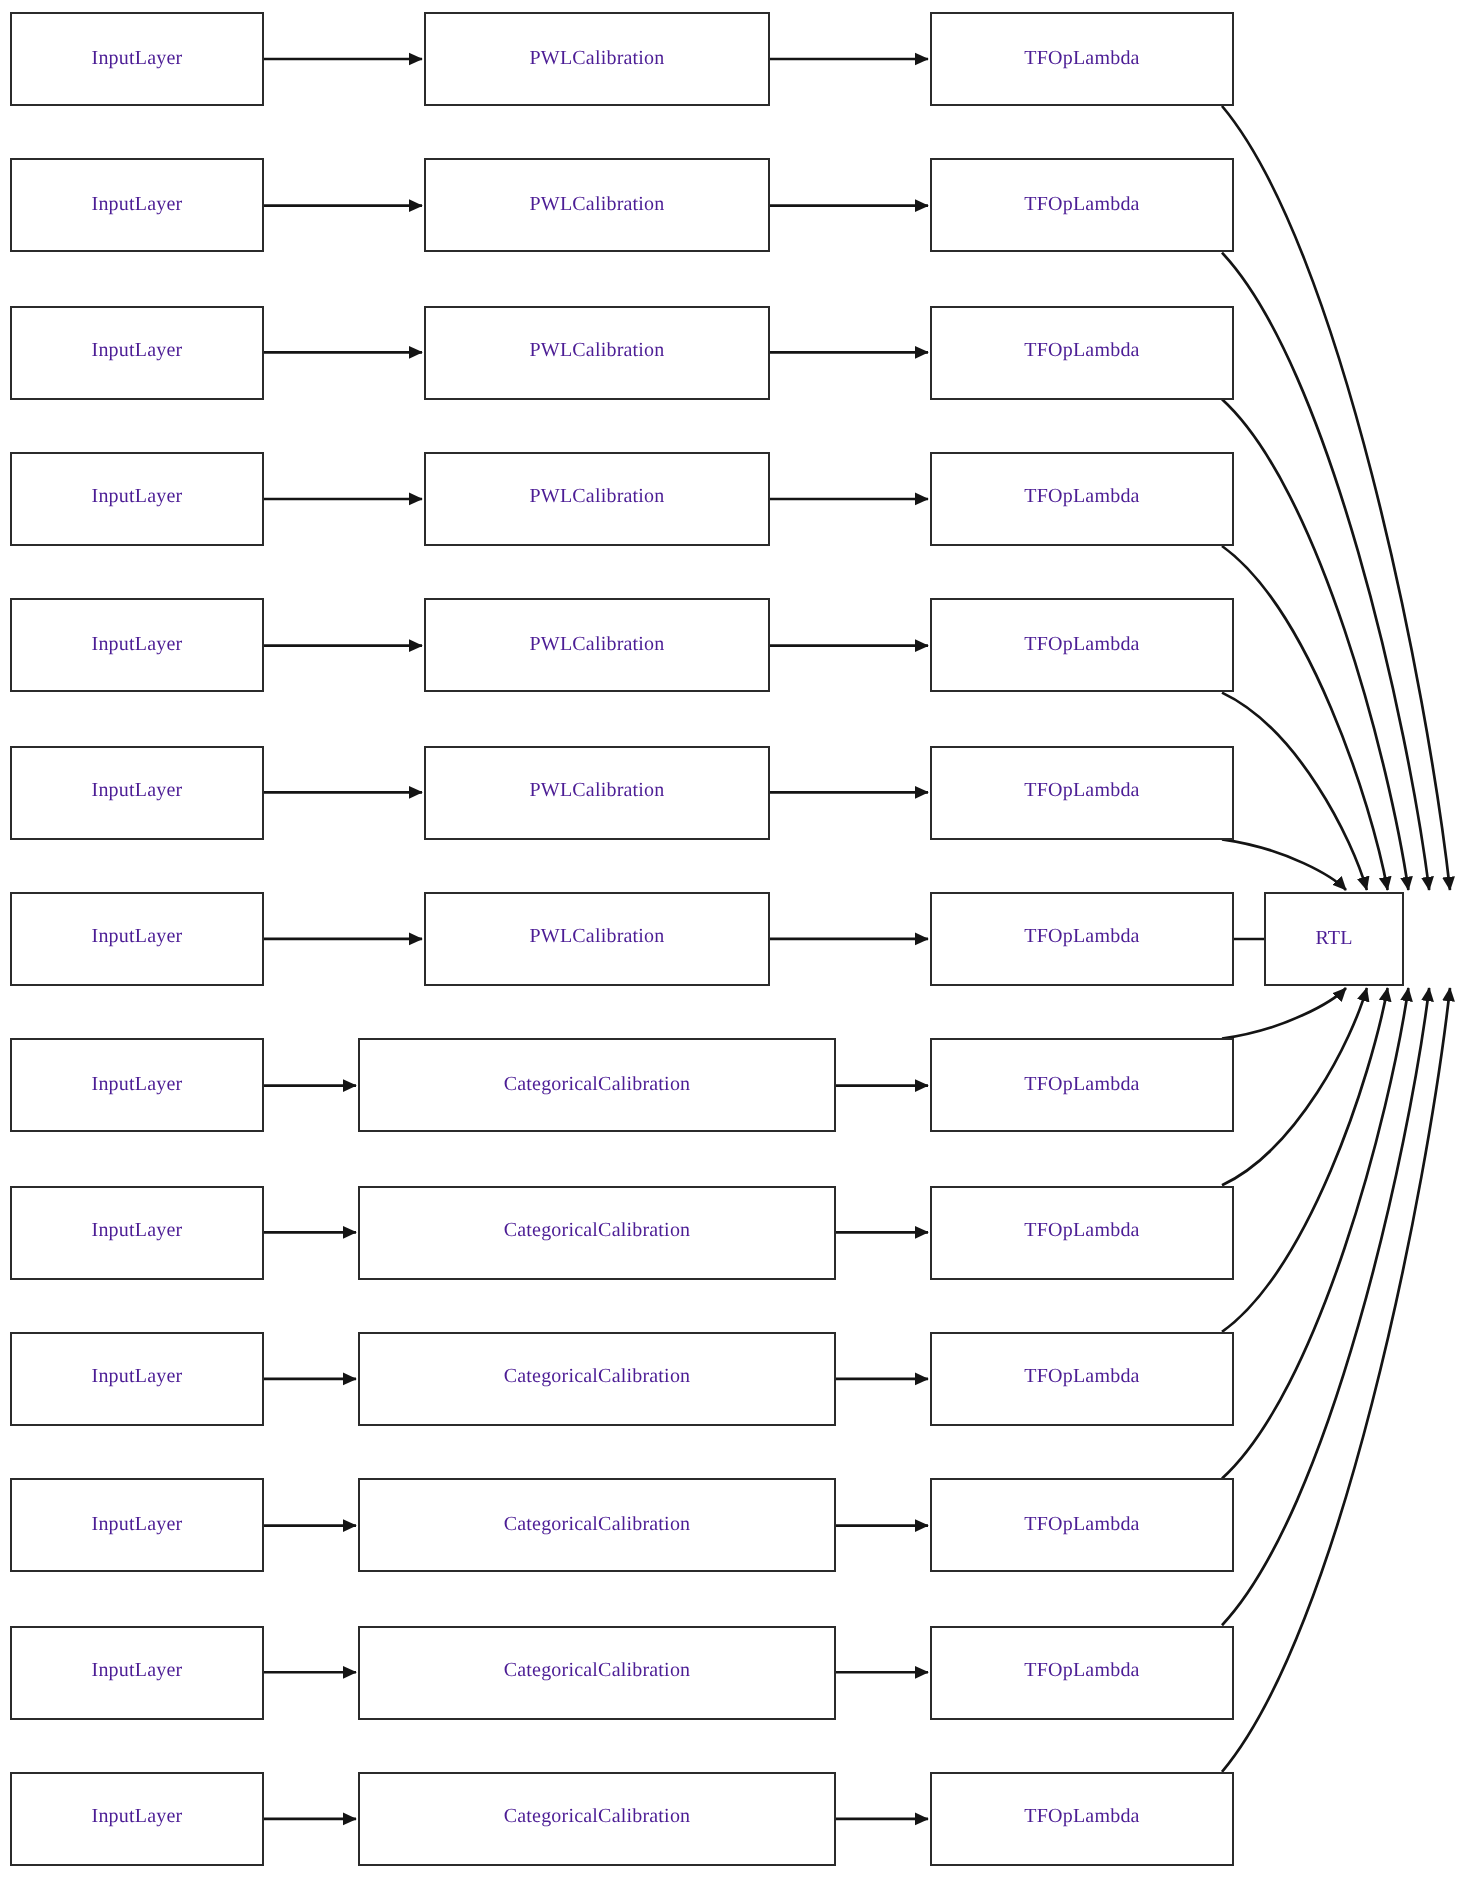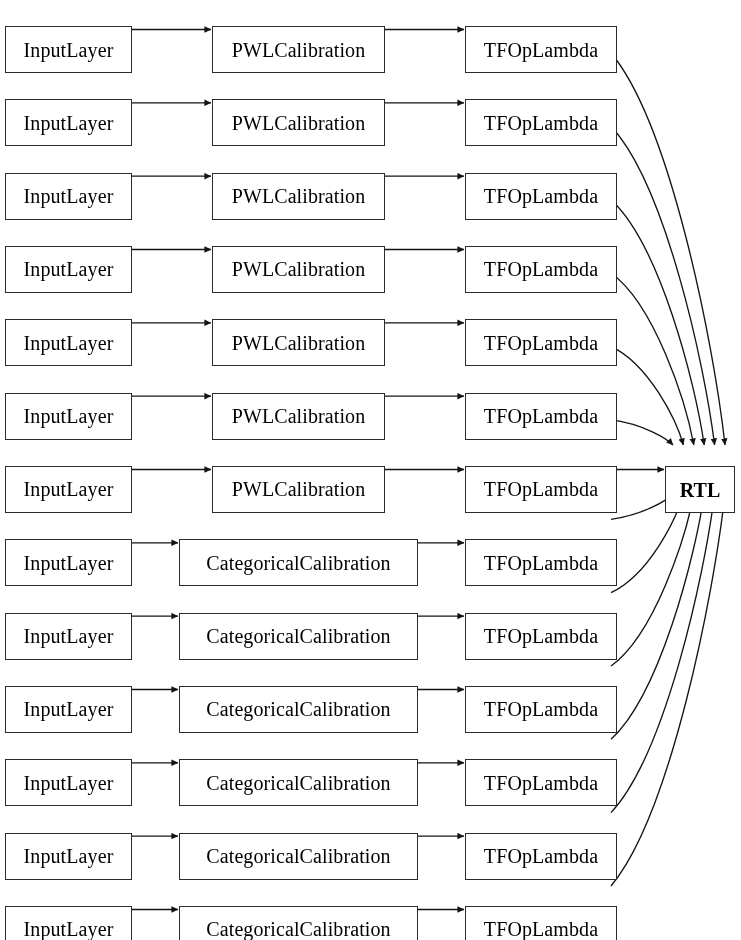--- a/index.html
+++ b/index.html
@@ -36,27 +36,26 @@
     height: 940px;
   }
   .node {
     position: absolute;
     box-sizing: border-box;
     border: 1.3px solid #2b2b2b;
     background: #ffffff;
     display: flex;
     align-items: center;
     justify-content: center;
-    color: #000000;
+    color: #4c1d95;
     font-family: "Liberation Serif", serif;
-    font-size: 20px;
+    font-size: 10px;
     line-height: 1;
     white-space: nowrap;
     letter-spacing: 0.1px;
-    margin-top: 20px;
   }
   .node-label {
     display: block;
     font-family: "Liberation Serif", serif;
   }
 </style>
 </head>
 <body>
 
 <div id="graph-root">
@@ -222,17 +221,17 @@
       </div>
       <div class="node" style="left: 465px; top: 739.3px; width: 152px; height: 47px;">
         <span class="node-label">TFOpLambda</span>
       </div>
       <div class="node" style="left: 465px; top: 812.63px; width: 152px; height: 47px;">
         <span class="node-label">TFOpLambda</span>
       </div>
       <div class="node" style="left: 465px; top: 885.96px; width: 152px; height: 47px;">
         <span class="node-label">TFOpLambda</span>
       </div>
-      <div class="node" style="left: 665px; top: 446px; width: 70px; height: 47px; font-weight: bold;">
+      <div class="node" style="left: 632px; top: 446px; width: 70px; height: 47px;">
         <span class="node-label">RTL</span>
       </div>
     </div>
 </div>
 
 </body></html>

